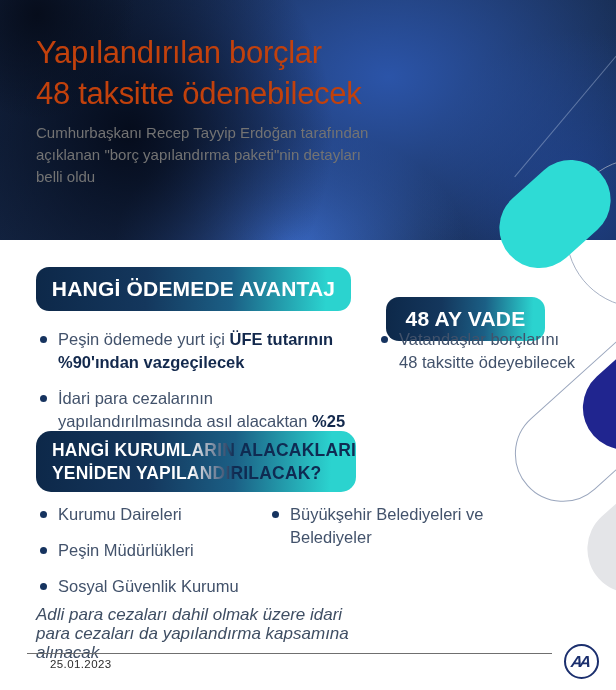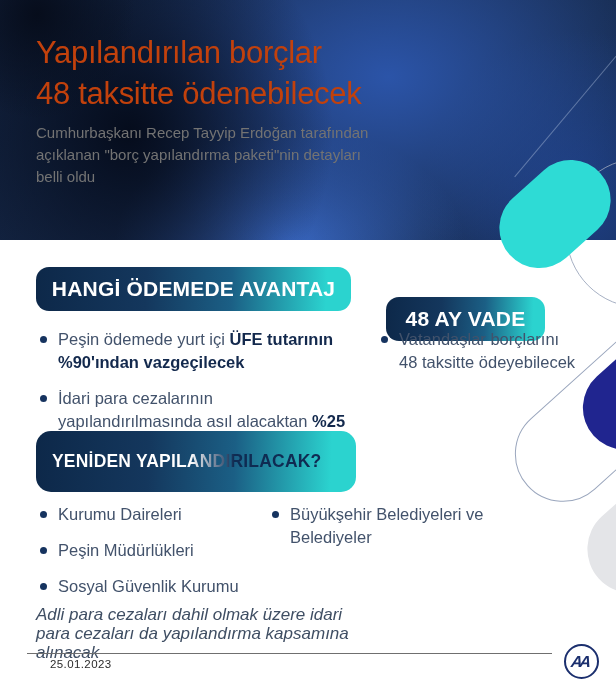--- a/index.html
+++ b/index.html
@@ -164,20 +164,21 @@
   </div>
 
   <div class="bullets bullets-vade">
     <div class="bullet">
       <span class="dot"></span>
       <span class="txt">Vatandaşlar borçlarını 48 taksitte ödeyebilecek</span>
     </div>
   </div>
 
   <div class="pill-inst">
+    <span class="line">HANGİ KURUMLARIN ALACAKLARI</span>
     <span class="line">YENİDEN YAPILANDIRILACAK?</span>
   </div>
 
   <div class="cols cols-left">
     <div class="bullet">
       <span class="dot"></span>
       <span class="txt">Kurumu Daireleri</span>
     </div>
     <div class="bullet">
       <span class="dot"></span>

